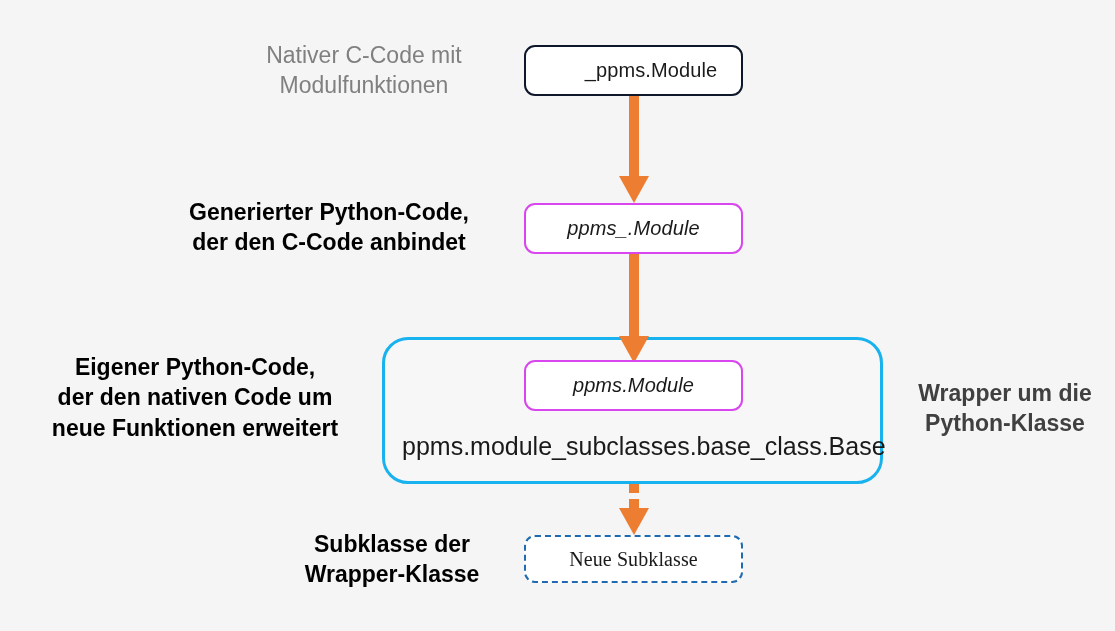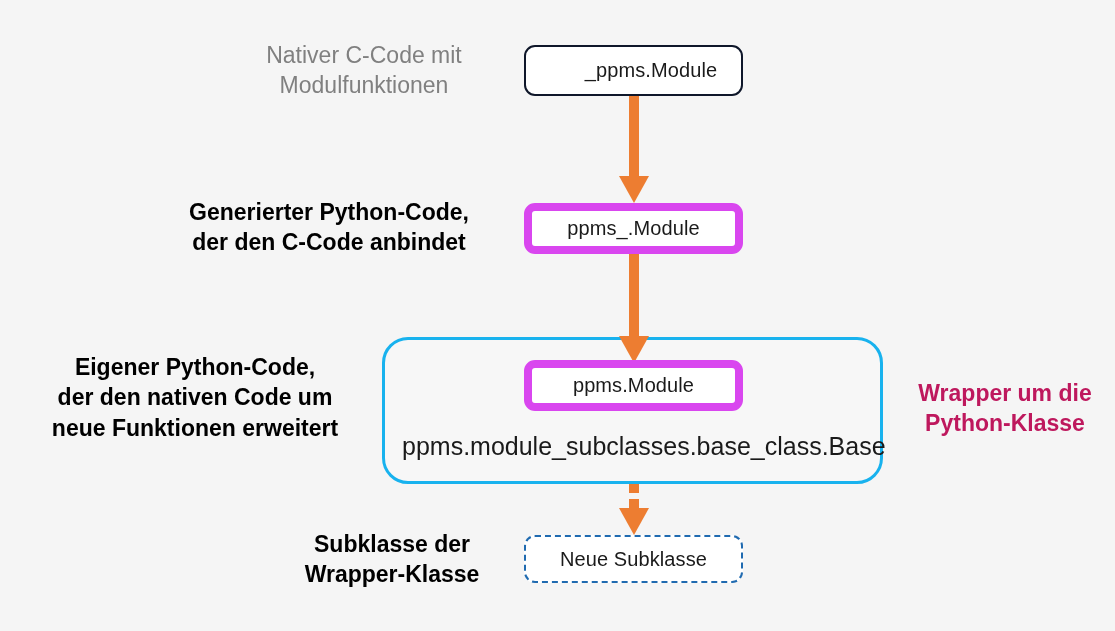--- a/index.html
+++ b/index.html
@@ -30,33 +30,33 @@
     justify-content: center;
     background: #ffffff;
     border-radius: 11px;
     text-align: center;
     color: #1a1a1a;
     font-size: 20px;
     letter-spacing: 0.1px;
     z-index: 6;
   }
   .node-gray   { border: 2px solid #0f172a; padding-left: 35px; }
-  .node-blue   { border: 8px solid #d946ef; }
+  .node-blue   { border: 2px solid #d946ef; font-style: italic; }
   .node-dashed { border: 2px dashed #1f6ab0; }
 
   
   .label {
     text-align: center;
     line-height: 1.32;
     font-size: 23px;
     z-index: 5;
   }
   .label-gray { color: #808080; }
   .label-blue { color: #000000; font-weight: 700; }
-  .label-cyan { color: #be185d; font-weight: 700; }
+  .label-cyan { color: #404040; font-weight: 700; }
 
   
   .wrapper-box {
     border: 3px solid #18b2ee;
     border-radius: 26px;
     background: #f7f7f7;
     z-index: 2;
   }
   .wrapper-inner-text {
     text-align: center;
@@ -133,17 +133,17 @@
       <rect x="17" y="15" width="10" height="9" fill="#ed7d31"></rect>
       <polygon points="7,24 37,24 22,51" fill="#ed7d31"></polygon>
     </svg>
   </div>
 
   <div class="abs label label-blue" style="left:288px; top:529px; width:208px;">
     <div>Subklasse der</div>
     <div>Wrapper-Klasse</div>
   </div>
 
-  <div class="abs node node-dashed" style="left:524px; top:535px; width:219px; height:48px;">
+  <div class="abs node node-dashed" style="left:524px; top:535px; width:219px; height:48px;font-family:Liberation Serif, serif;">
     <span>Neue Subklasse</span>
   </div>
 
 </div>
 
 </body></html>

